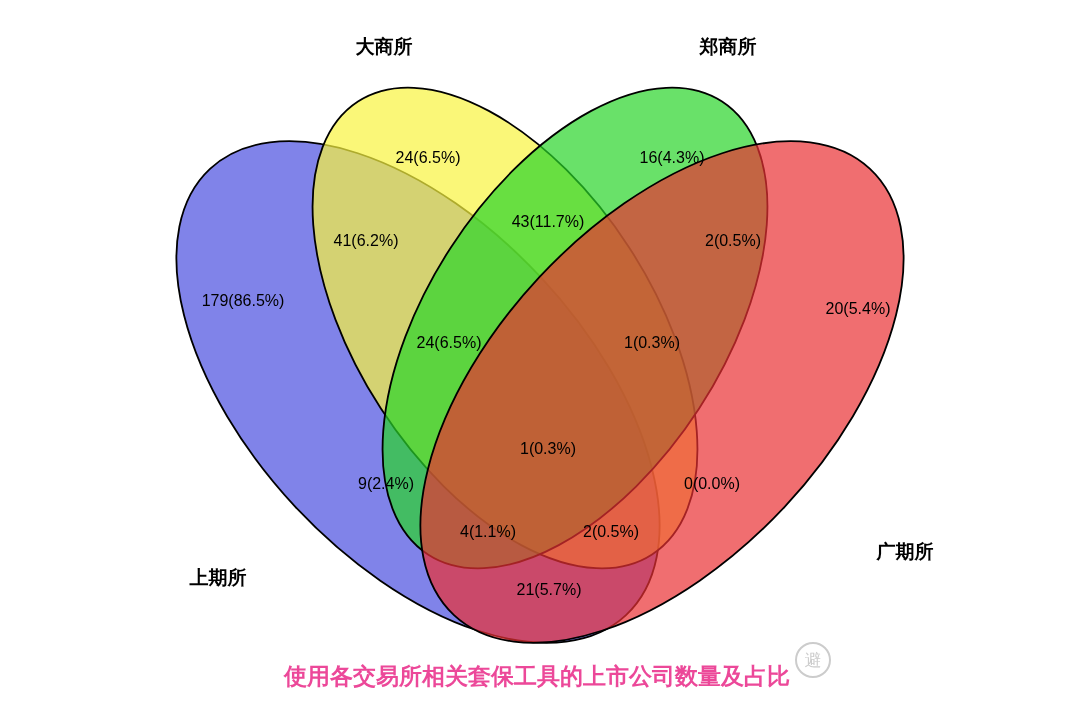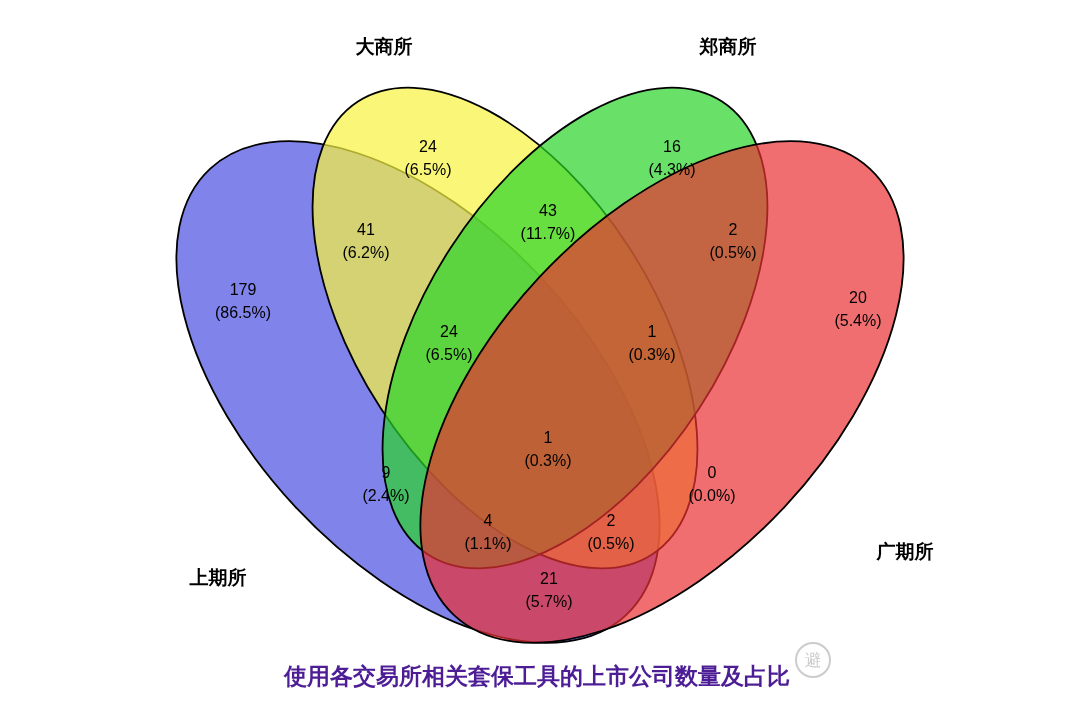--- a/index.html
+++ b/index.html
@@ -11,39 +11,39 @@
     font-family:"Liberation Sans", sans-serif;
   }
   svg.venn{position:absolute;left:0;top:0;}
   .region{
     position:absolute;
     transform:translate(-50%,-50%);
     text-align:center;
     font-size:16px;
     line-height:1.45;
     color:#000;
-    display:flex;flex-direction:column;
+    display:flex;flex-direction:row;
     white-space:nowrap;
   }
   .set-label{
     position:absolute;
     transform:translate(-50%,-50%);
     font-family:"Liberation Serif", serif;
     font-size:19px;
     color:#000;
     white-space:nowrap;
     font-weight:bold;
   }
   .title{
     position:absolute;
     left:537px;top:676px;
     transform:translate(-50%,-50%);
     font-size:23px;
     font-weight:bold;
-    color:#4c1d95;
+    color:#ec4899;
     white-space:nowrap;
   }
   .watermark{
     position:absolute;
     left:795px;top:660px;
     transform:translate(0,-50%);
     display:flex;align-items:center;gap:8px;
     color:#c4c4c4;
     font-size:22px;
     white-space:nowrap;

